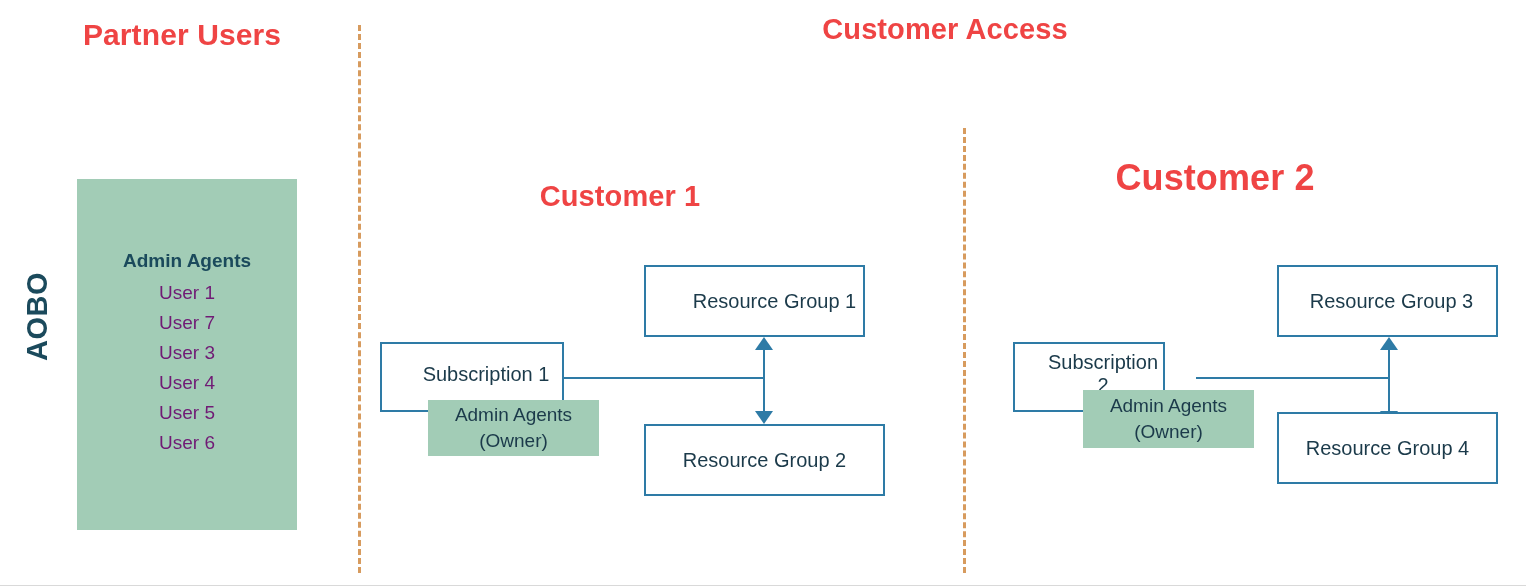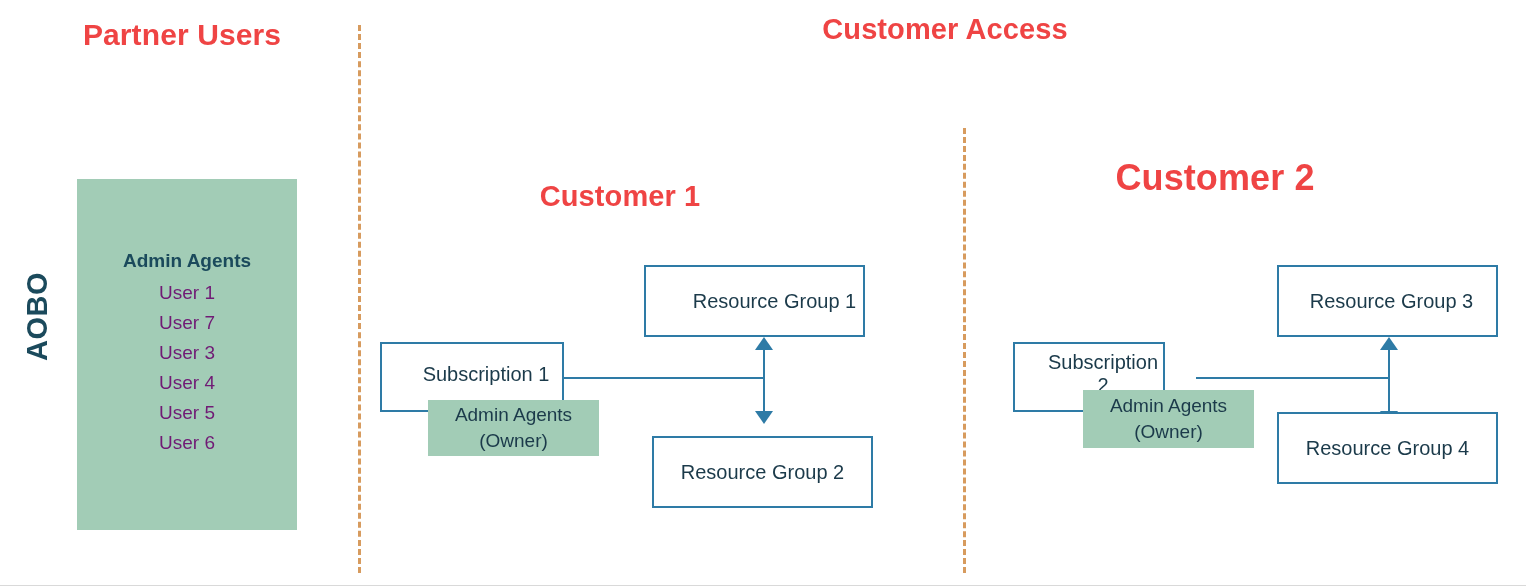--- a/index.html
+++ b/index.html
@@ -189,21 +189,21 @@
 
   <div class="hline" style="left:563px; top:377px; width:201px;"></div>
   <div class="vline" style="left:763px; top:350px; height:72px;"></div>
   <div class="arrow-up" style="left:755px; top:337px;"></div>
   <div class="arrow-down" style="left:755px; top:411px;"></div>
 
   <div class="blue-box" style="left:644px; top:265px; width:221px; height:72px;padding-left:40px;">
     <span>Resource Group 1</span>
   </div>
 
-  <div class="blue-box" style="left:644px; top:436px; width:221px; height:72px;margin-left:8px;">
+  <div class="blue-box" style="left:644px; top:424px; width:241px; height:72px;">
     <span>Resource Group 2</span>
   </div>
 
   <div class="blue-box sub-box" style="left:380px; top:342px; width:184px; height:70px;">
     <span>Subscription 1</span>
   </div>
 
   <div class="green-label" style="left:428px; top:400px; width:171px; height:56px;">
     <div>Admin Agents</div>
     <div>(Owner)</div>

